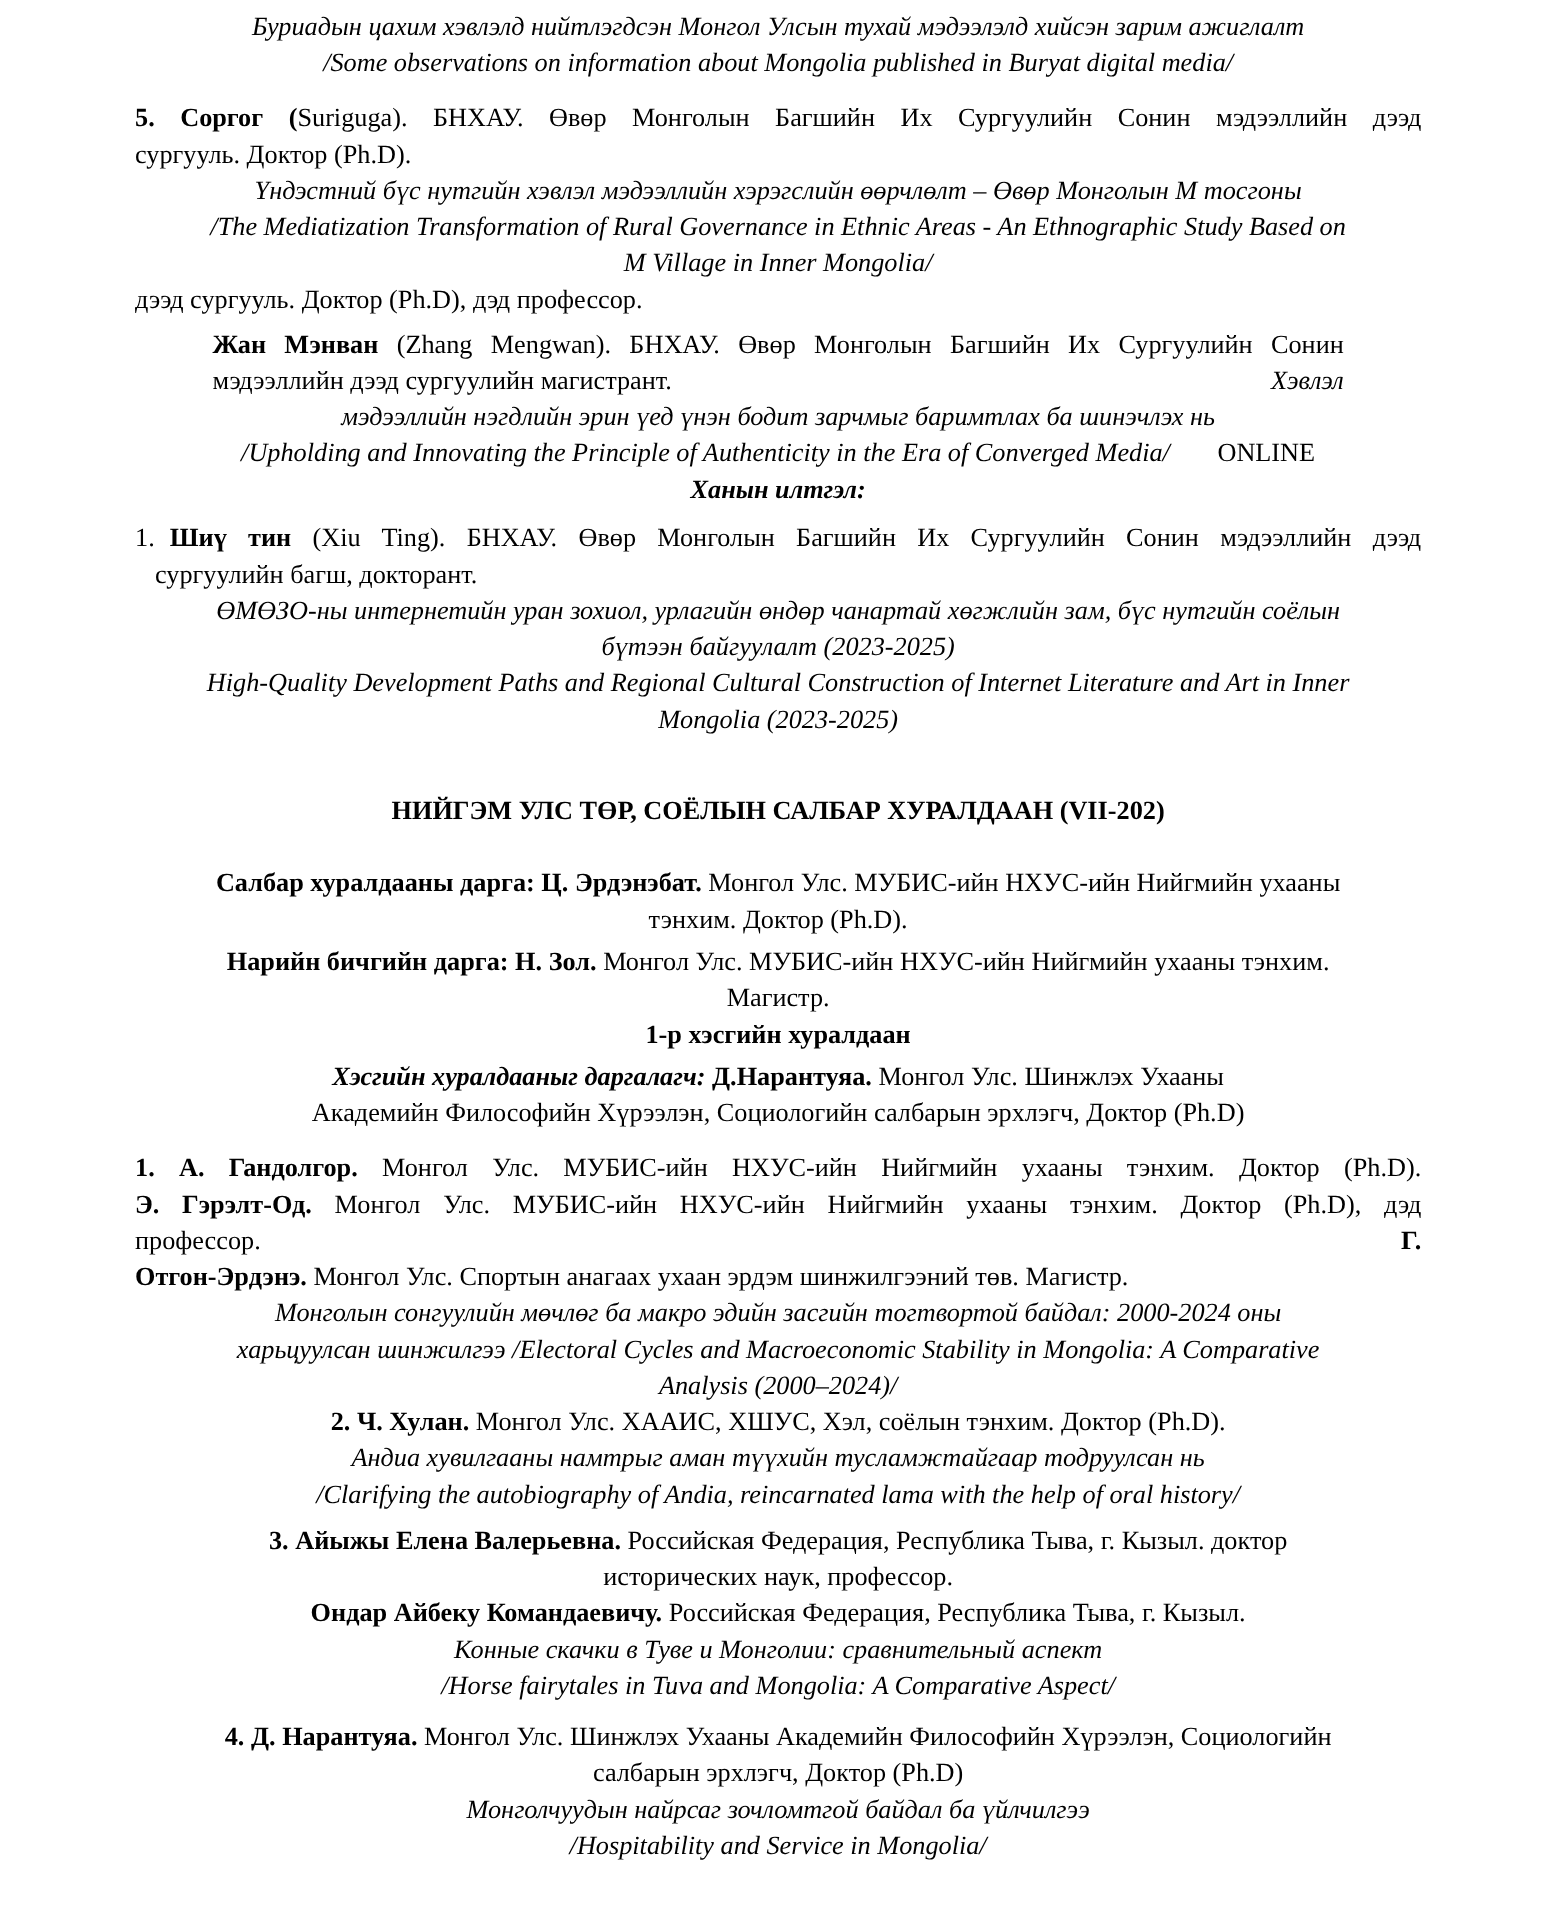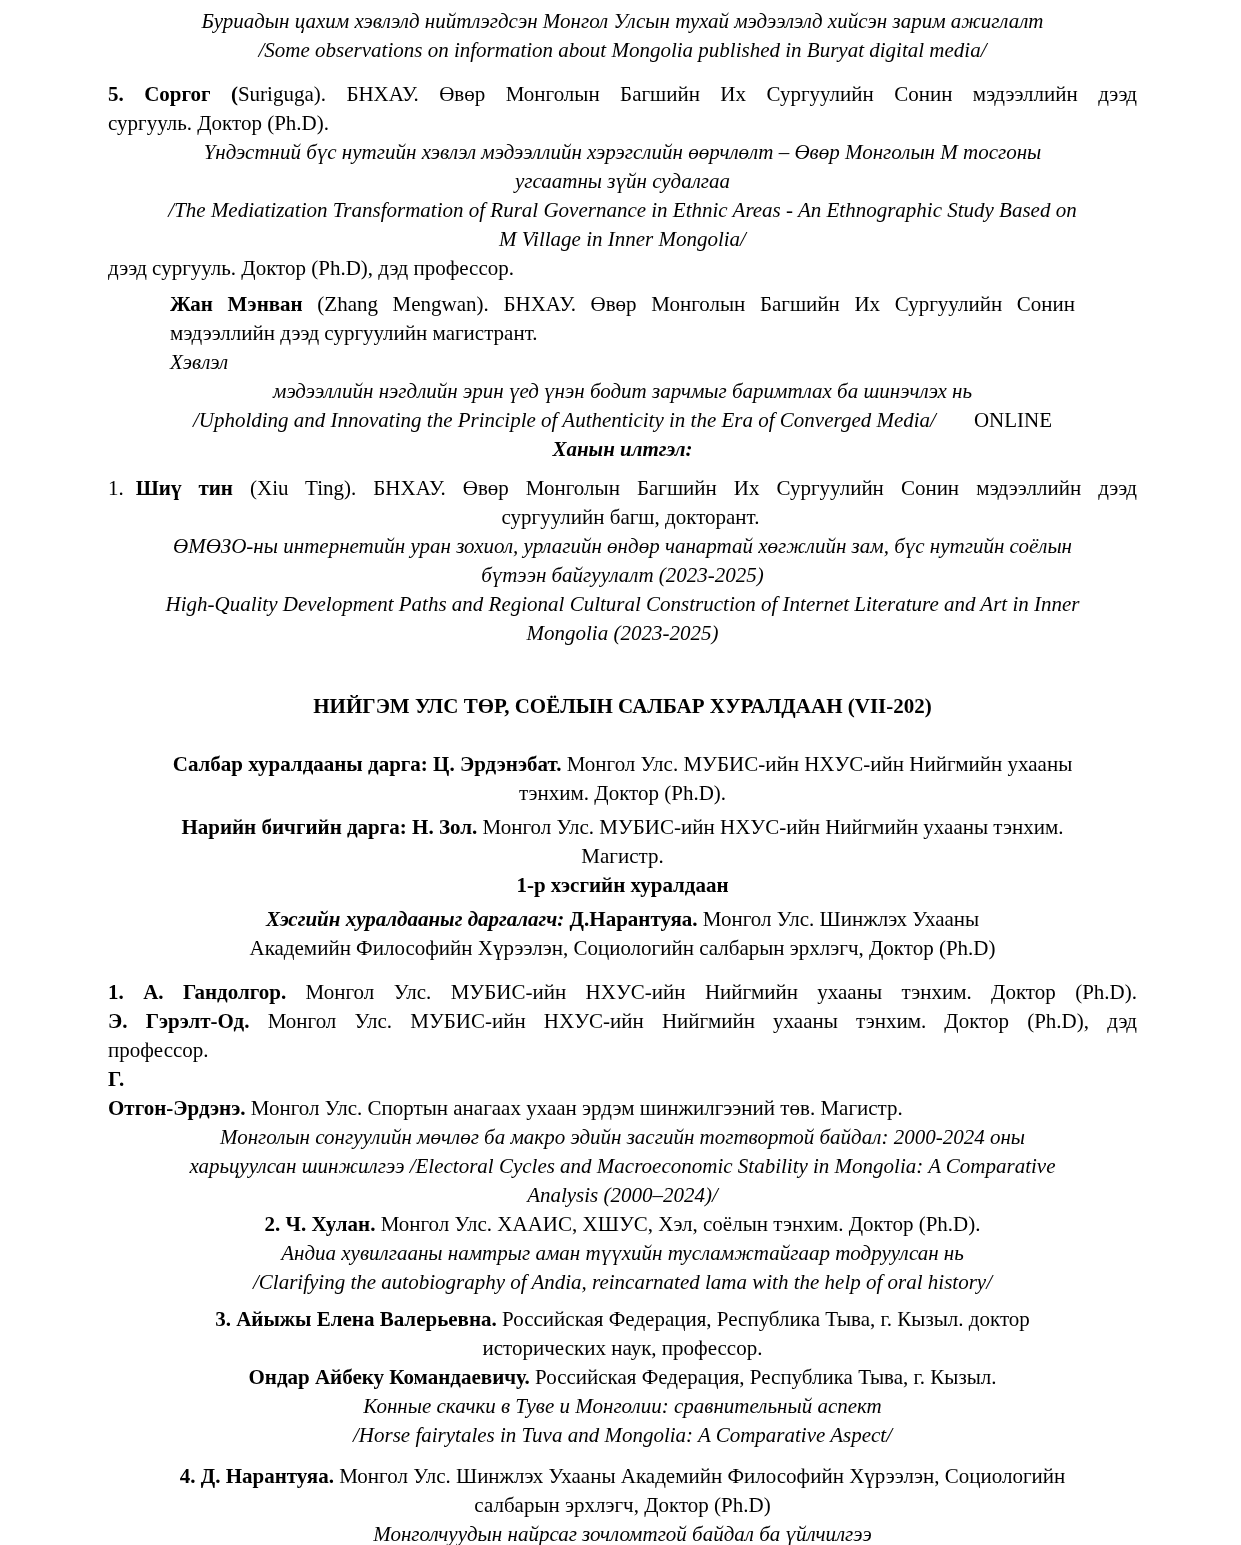--- a/index.html
+++ b/index.html
@@ -8,22 +8,22 @@
     font-family:"Liberation Serif","DejaVu Serif",serif;
     font-size:21px;line-height:29px;
   }
   .page{padding:7px 104px 0 108px;}
   .c{text-align:center;}
   .i{font-style:italic;}
   .b{font-weight:bold;}
   .u{text-underline-offset:3px;}
   .nw{white-space:nowrap;}
   .jl{text-align:justify;text-align-last:justify;}
-  .spread{display:flex;justify-content:space-between;flex-direction:column;}
-  .indent2{padding-left:16px;text-align:center;}
+  .spread{display:flex;justify-content:space-between;}
+  .indent2{padding-left:16px;}
   .zhang-block{margin-left:62px;margin-right:62px;}
   .online-tag{margin-left:38px;font-style:normal;}
   .num{margin-right:12px;}
   .mt0{margin-top:0;}
   .mt5{margin-top:5px;}
   .mt7{margin-top:7px;}
   .mt8{margin-top:8px;}
   .mt10{margin-top:10px;}
   .mt12{margin-top:12px;}
   .mt15{margin-top:15px;}
@@ -38,21 +38,20 @@
 
   <div class="c i nw">Буриадын цахим хэвлэлд нийтлэгдсэн Монгол Улсын тухай мэдээлэлд хийсэн зарим ажиглалт</div>
   <div class="c i nw">/Some observations on information about Mongolia published in Buryat digital media/</div>
 
   <div class="mt15">
     <div class="jl"><span class="b">5. Соргог (</span><span>Suriguga). БНХАУ. Өвөр Монголын Багшийн Их Сургуулийн Сонин мэдээллийн дээд</span></div>
     <div>сургууль. Доктор (Ph.D).</div>
   </div>
   <div>
     <div class="c i nw">Үндэстний бүс нутгийн хэвлэл мэдээллийн хэрэгслийн өөрчлөлт – Өвөр Монголын М тосгоны</div>
-    <div class="c i nw">угсаатны зүйн судалгаа</div>
     <div class="c i nw">/The Mediatization Transformation of Rural Governance in Ethnic Areas - An Ethnographic Study Based on</div>
     <div class="c i nw">M Village in Inner Mongolia/</div>
   </div>
 
   <div class="mt0">
     <div>дээд сургууль. Доктор (Ph.D),  дэд профессор.</div>
   </div>
 
   <div class="zhang-block mt7">
     <div class="jl"><span class="b">Жан Мэнван</span><span> (Zhang Mengwan). БНХАУ. Өвөр Монголын Багшийн Их Сургуулийн Сонин</span></div>

